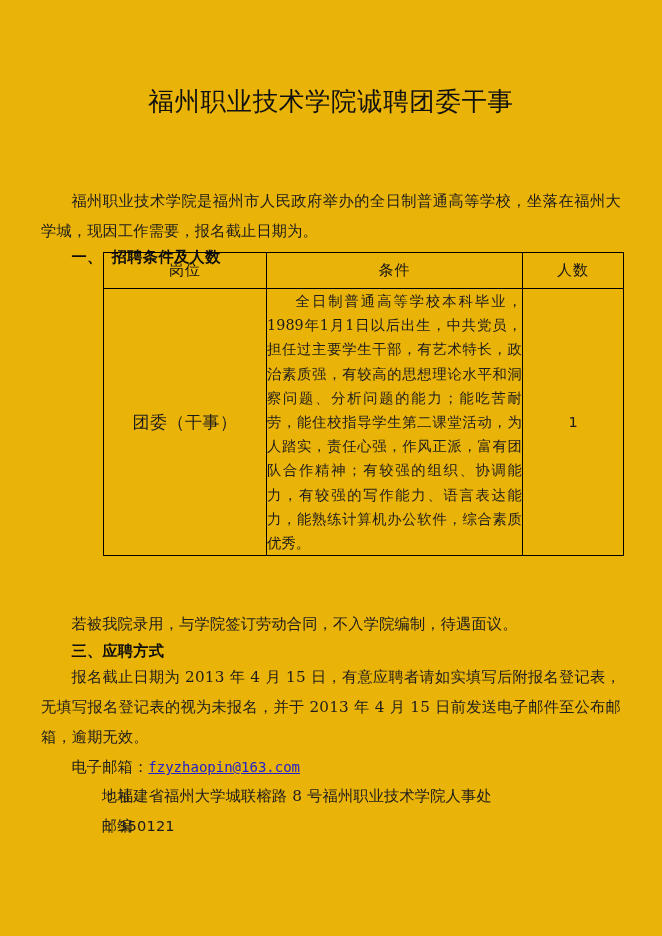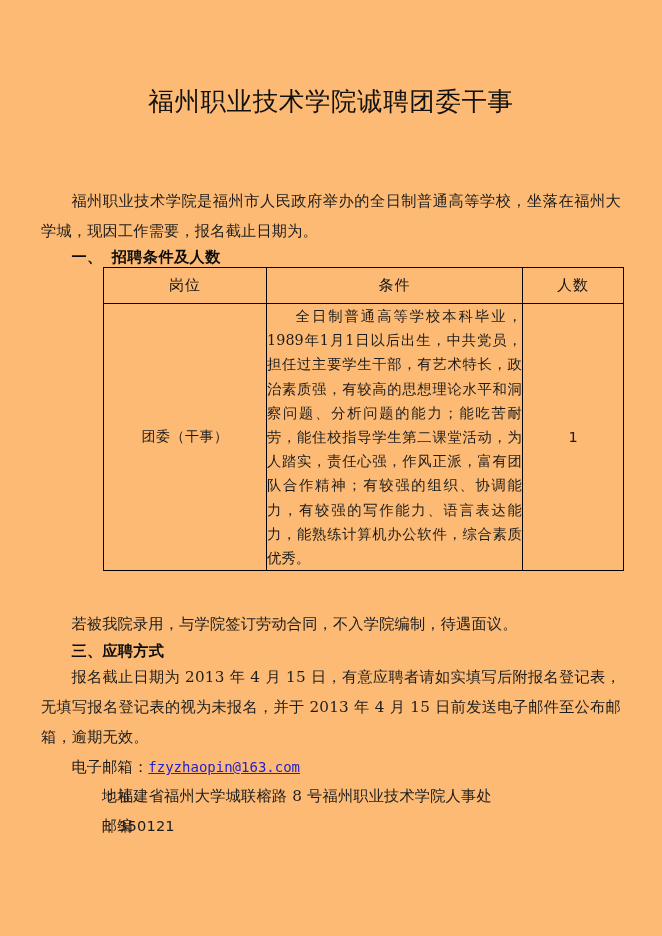--- a/index.html
+++ b/index.html
@@ -14,21 +14,21 @@
     font-family: "DejaVu Serif", "Liberation Serif", serif;
     color: #1a1a1a;
     overflow: hidden;
   }
 
   .page {
     position: absolute;
     left: 0; top: 0;
     width: 662px;
     height: 936px;
-    background: #fdba74;
+    background: #eab308;
   }
 
   
   .doc-title {
     position: absolute;
     left: 0;
     top: 84px;
     width: 662px;
     text-align: center;
     font-family: "DejaVu Sans", "Liberation Sans", sans-serif;
@@ -81,21 +81,21 @@
   }
   .sec-num-gap {
     display: inline-block;
     width: 0.6em;
   }
 
   
   .tbl-wrap {
     position: absolute;
     left: 103px;
-    top: 267px;
+    top: 252px;
     width: 517px;
   }
   table.req-table {
     border-collapse: collapse;
     width: 517px;
     table-layout: fixed;
   }
   table.req-table td,
   table.req-table th {
     border: 1px solid #000000;
@@ -110,21 +110,21 @@
     height: 35px;
     text-align: center;
     font-size: 15px;
     font-weight: normal;
     letter-spacing: 1px;
     color: #141414;
   }
 
   .td-post {
     text-align: center;
-    font-size: 14px;
+    font-size: 17px;
     letter-spacing: 0.5px;
     color: #1c1c1c;
   }
   .td-count {
     text-align: center;
     font-size: 14.5px;
     font-family: "DejaVu Sans", "Liberation Sans", sans-serif;
     color: #1c1c1c;
   }
   .td-cond {

